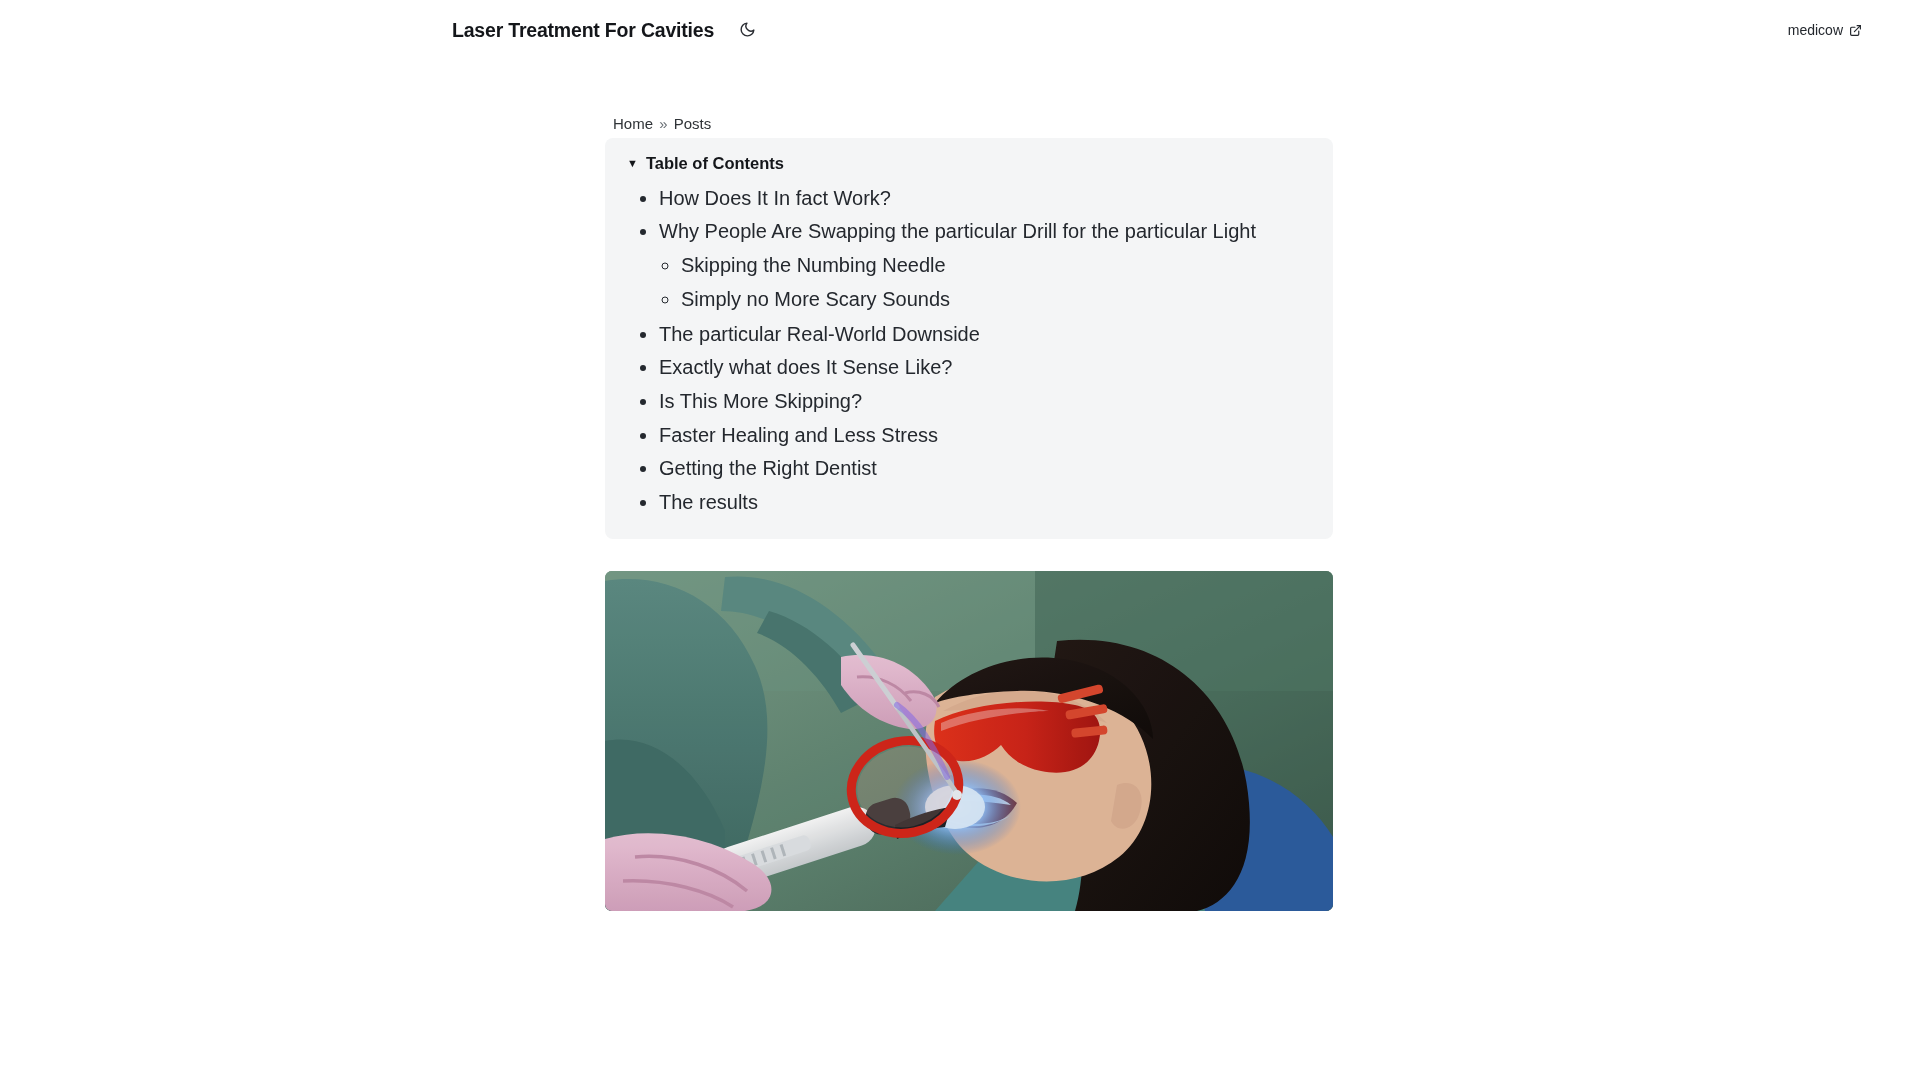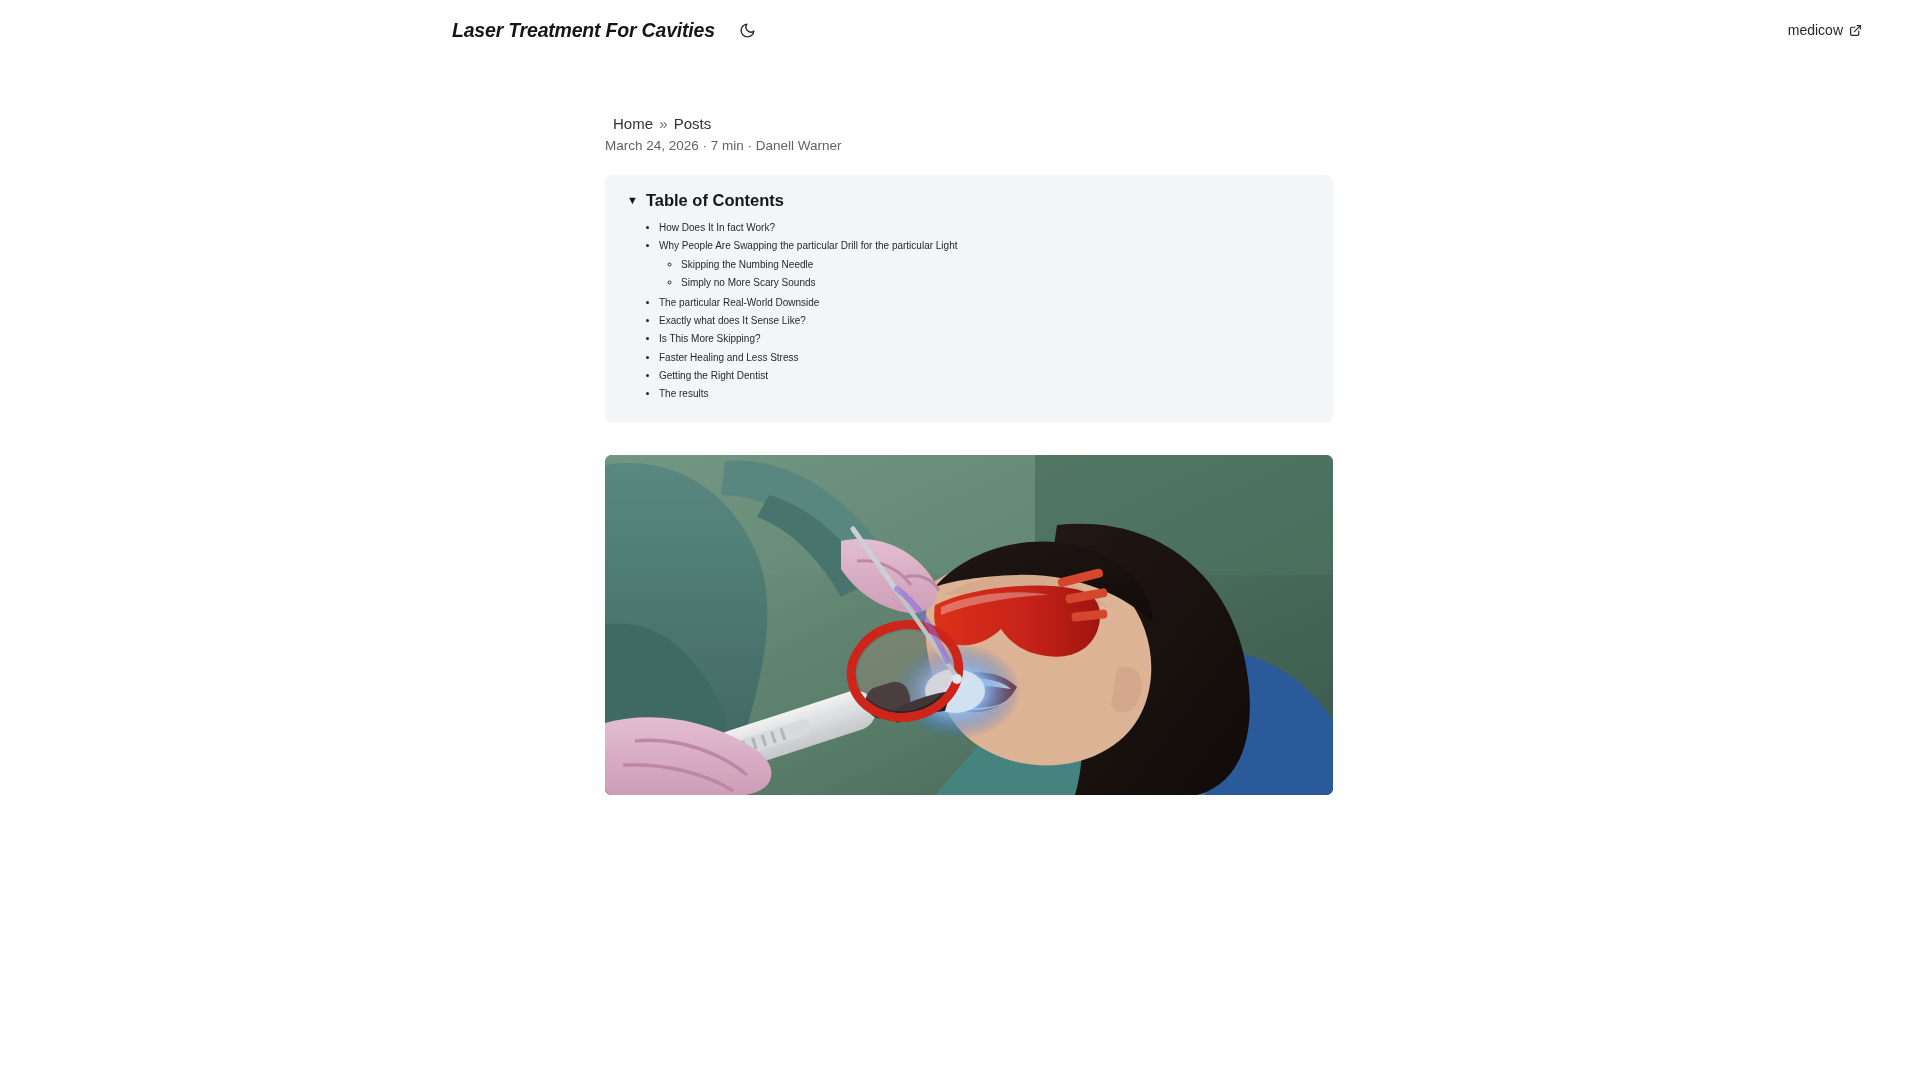--- a/index.html
+++ b/index.html
@@ -17,24 +17,23 @@
   
   .site-header {
     height: 60px;
     display: flex;
     align-items: center;
     padding: 0 40px 0 0;
     position: relative;
   }
   .header-left {
     display: flex;
-    align-items: center;
+    align-items: flex-start;
     gap: 22px;
     margin-left: 452px;
-    font-style: italic;
   }
   .site-title {
     font-size: 19.5px;
     font-weight: bold;
     letter-spacing: -0.2px;
     color: #14161a;
     white-space: nowrap;
   }
   .theme-toggle {
     width: 22px;
@@ -128,21 +127,21 @@
     list-style: disc;
     margin: 0;
     padding-left: 32px;
   }
   .toc ul ul {
     list-style: circle;
     padding-left: 22px;
     margin-top: 2px;
   }
   .toc li {
-    font-size: 10px;
+    font-size: 20px;
     line-height: 1.53;
     color: #24282e;
     padding: 1.5px 0;
   }
   .toc li a {
     color: #24282e;
     text-decoration: none;
   }
   .toc li::marker { color: #24282e; }
 
@@ -185,21 +184,20 @@
 
   <main class="article">
 
     <nav class="breadcrumb">
       <a href="#">Home</a>
       <span class="sep">»</span>
       <a href="#">Posts</a>
     </nav>
 
 
-    <div class="post-meta">March 24, 2026 · 7 min · Danell Warner</div>
 
     <section class="toc">
       <div class="toc-summary">
         <span class="toc-caret">▼</span>
         <span>Table of Contents</span>
       </div>
       <ul>
         <li>
           <a href="#">How Does It In fact Work?</a>
         </li>

